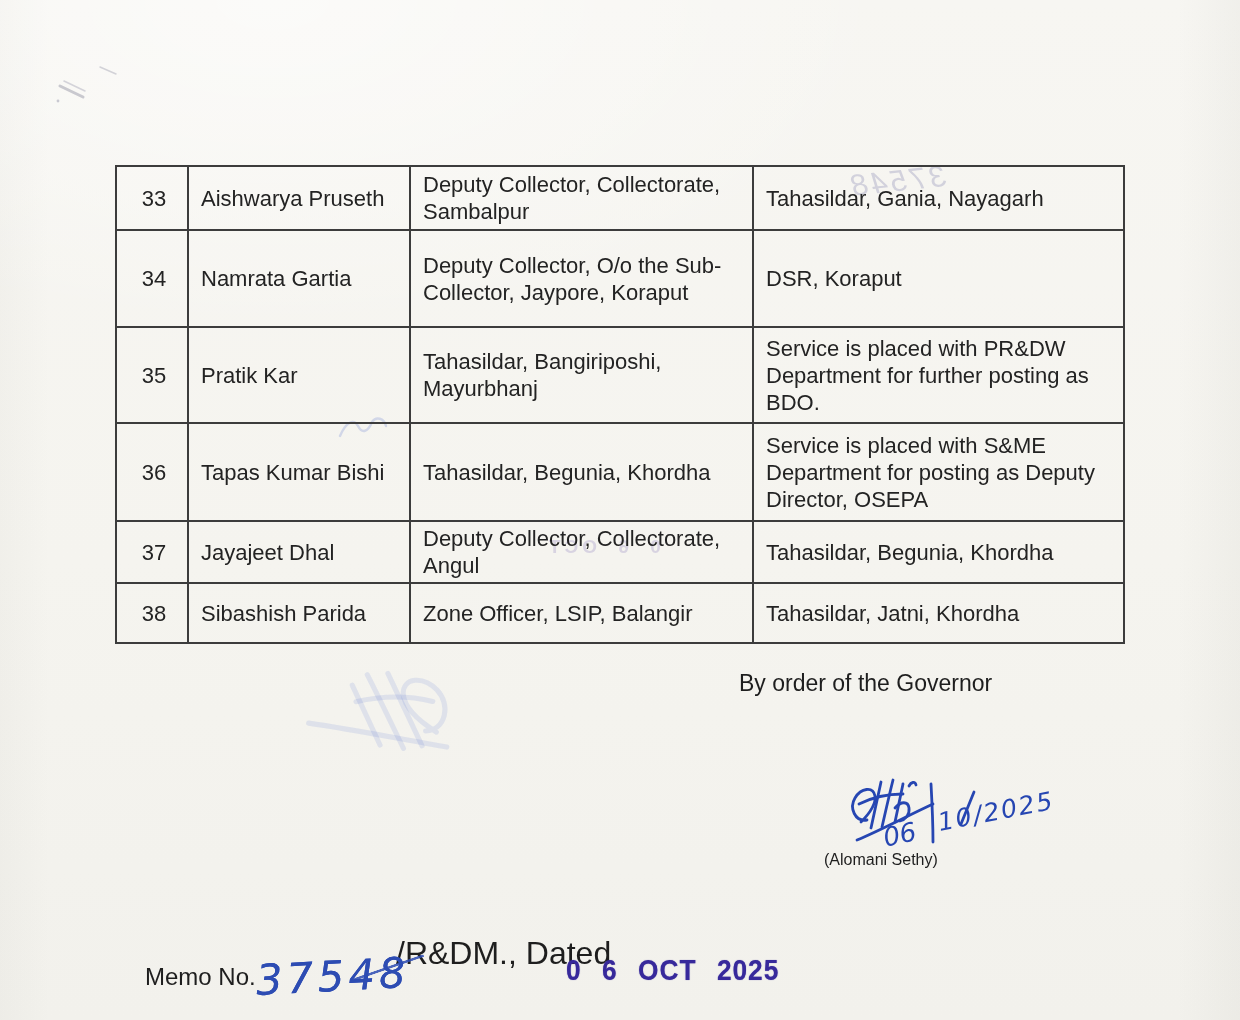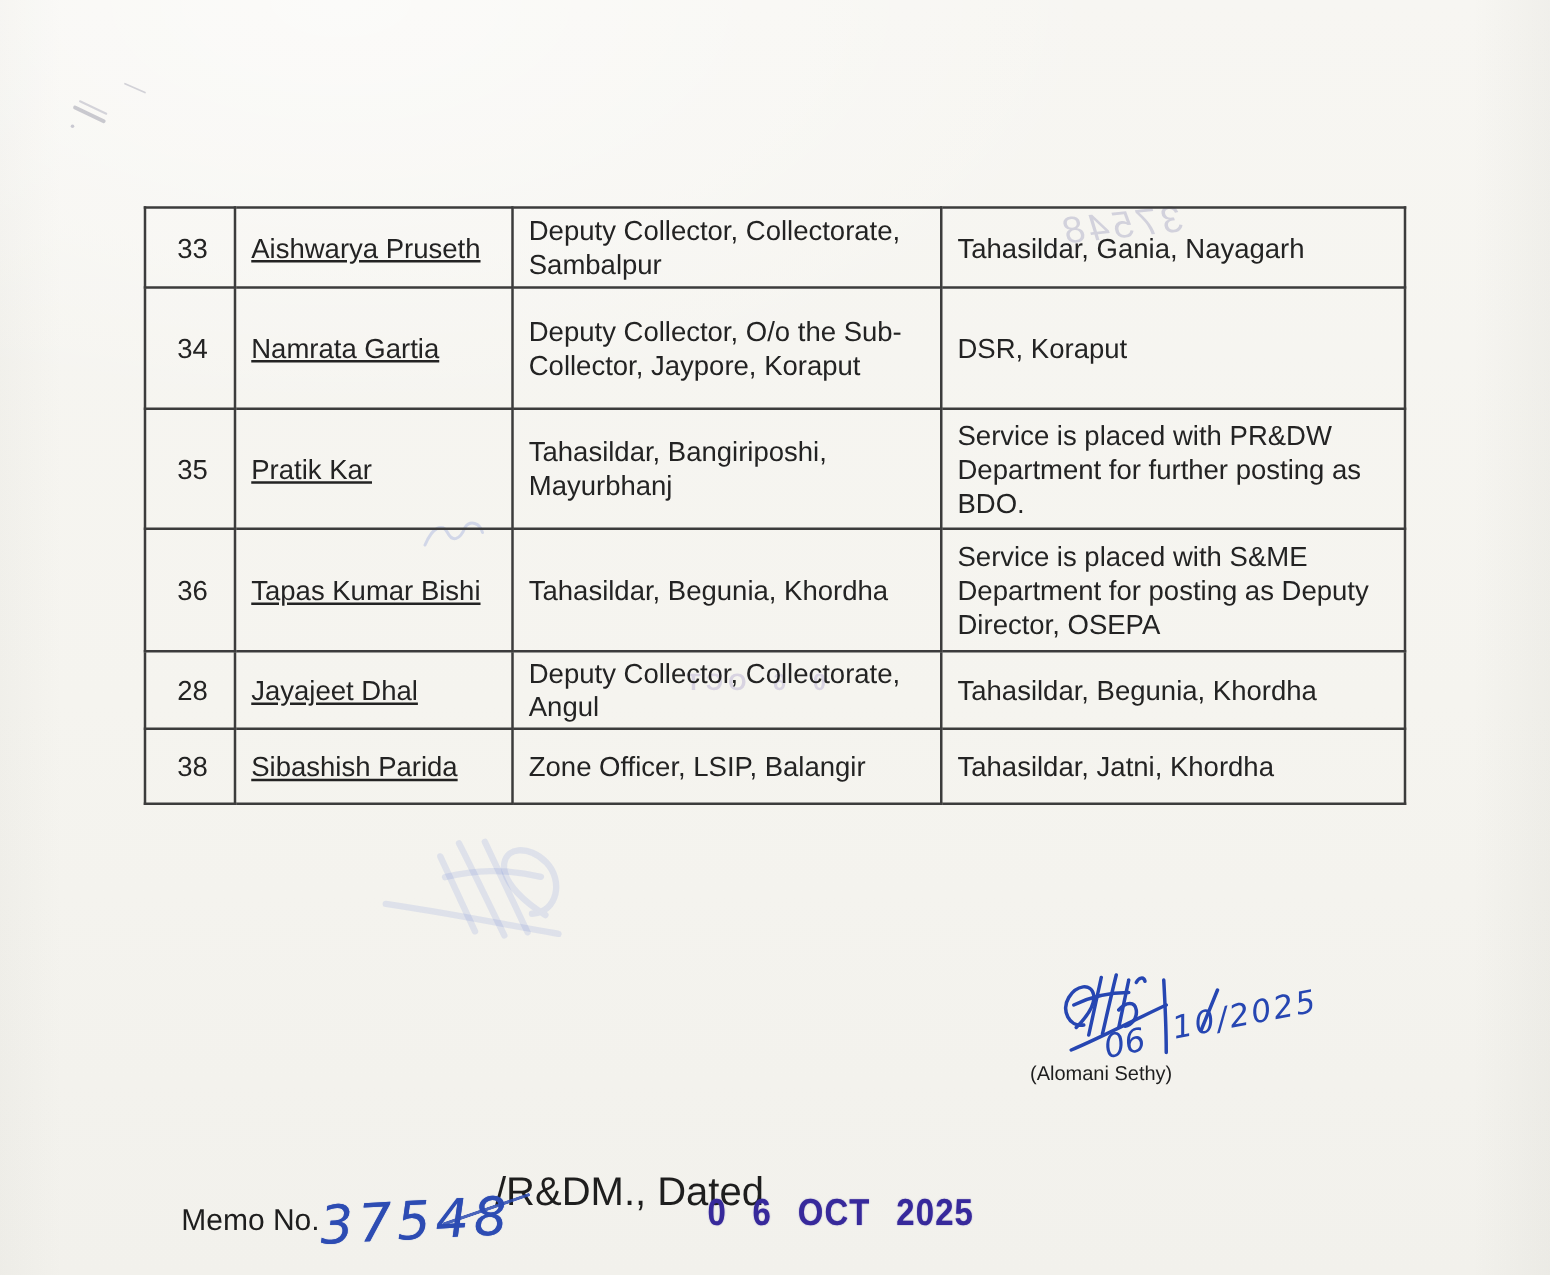--- a/index.html
+++ b/index.html
@@ -26,21 +26,21 @@
     background:transparent;z-index:3;
   }
   table.postings td{
     border:2px solid #3c3c3c;
     font-size:22px;line-height:27px;color:#232323;
     vertical-align:middle;
     padding:3px 8px 3px 12px;
     overflow:hidden;
   }
   td.sl{text-align:center;padding:0;}
-  td.name{padding-left:14px;text-decoration:underline;}
+  td.name{padding-left:14px;}
 
   
   .by-order{left:739px;top:670px;font-size:23px;color:#1e1e1e;}
   .signatory-name{left:824px;top:851px;font-size:16px;color:#1e1e1e;}
   .signatory-title{left:710px;top:910px;font-size:24px;color:#1e1e1e;}
 
   
   .memo-label{left:145px;top:963px;font-size:24px;color:#1e1e1e;}
   .memo-suffix{left:396px;top:935px;font-size:32px;color:#1e1e1e;}
   .memo-number{
@@ -137,34 +137,35 @@
         <td>Tahasildar, Bangiriposhi, Mayurbhanj</td>
         <td>Service is placed with PR&amp;DW Department for further posting as BDO.</td>
       </tr>
       <tr style="height:98px">
         <td class="sl">36</td>
         <td class="name">Tapas Kumar Bishi</td>
         <td>Tahasildar, Begunia, Khordha</td>
         <td>Service is placed with S&amp;ME Department for posting as Deputy Director, OSEPA</td>
       </tr>
       <tr style="height:60px">
-        <td class="sl">28</td>
+        <td class="sl">37</td>
         <td class="name">Jayajeet Dhal</td>
         <td>Deputy Collector, Collectorate, Angul</td>
         <td>Tahasildar, Begunia, Khordha</td>
       </tr>
       <tr style="height:60px">
         <td class="sl">38</td>
         <td class="name">Sibashish Parida</td>
         <td>Zone Officer, LSIP, Balangir</td>
         <td>Tahasildar, Jatni, Khordha</td>
       </tr>
     </tbody>
   </table>
 
+  <div class="abs by-order">By order of the Governor</div>
 
   <svg class="abs signature-svg" width="205" height="85" viewBox="0 0 205 85">
     <g stroke="#2646b2" stroke-width="2.8" fill="none" stroke-linecap="round">
       <path d="M22,48 C10,50 4,36 10,26 C16,16 28,14 30,24 C31,32 24,42 16,50"></path>
       <path d="M36,10 C33,24 29,42 26,56"></path>
       <path d="M48,8 C44,24 40,42 37,55"></path>
       <path d="M14,32 C30,24 44,22 58,22"></path>
       <path d="M58,12 C55,26 52,40 50,50"></path>
       <path d="M50,36 C56,29 63,29 64,36 C65,43 60,48 55,49"></path>
       <path d="M64,14 C66,10 70,9 71,13"></path>

